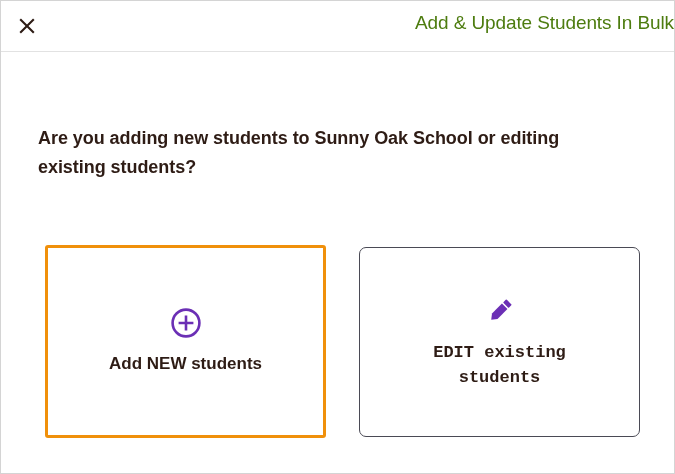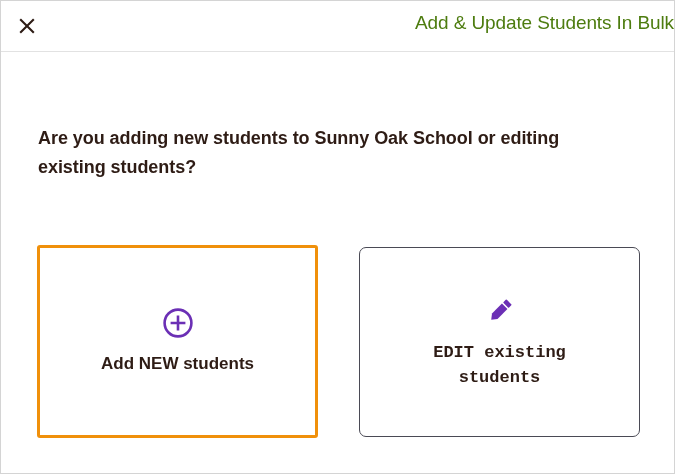--- a/index.html
+++ b/index.html
@@ -91,21 +91,21 @@
     background: #ffffff;
     display: flex;
     flex-direction: column;
     align-items: center;
     justify-content: center;
     cursor: pointer;
     user-select: none;
   }
 
   .card-add {
-    left: 0px;
+    left: 8px;
     top: 0px;
     width: 281px;
     height: 193px;
     border: 3px solid #f0900b;
     border-radius: 3px;
   }
 
   .card-edit {
     left: 322px;
     top: 2px;

